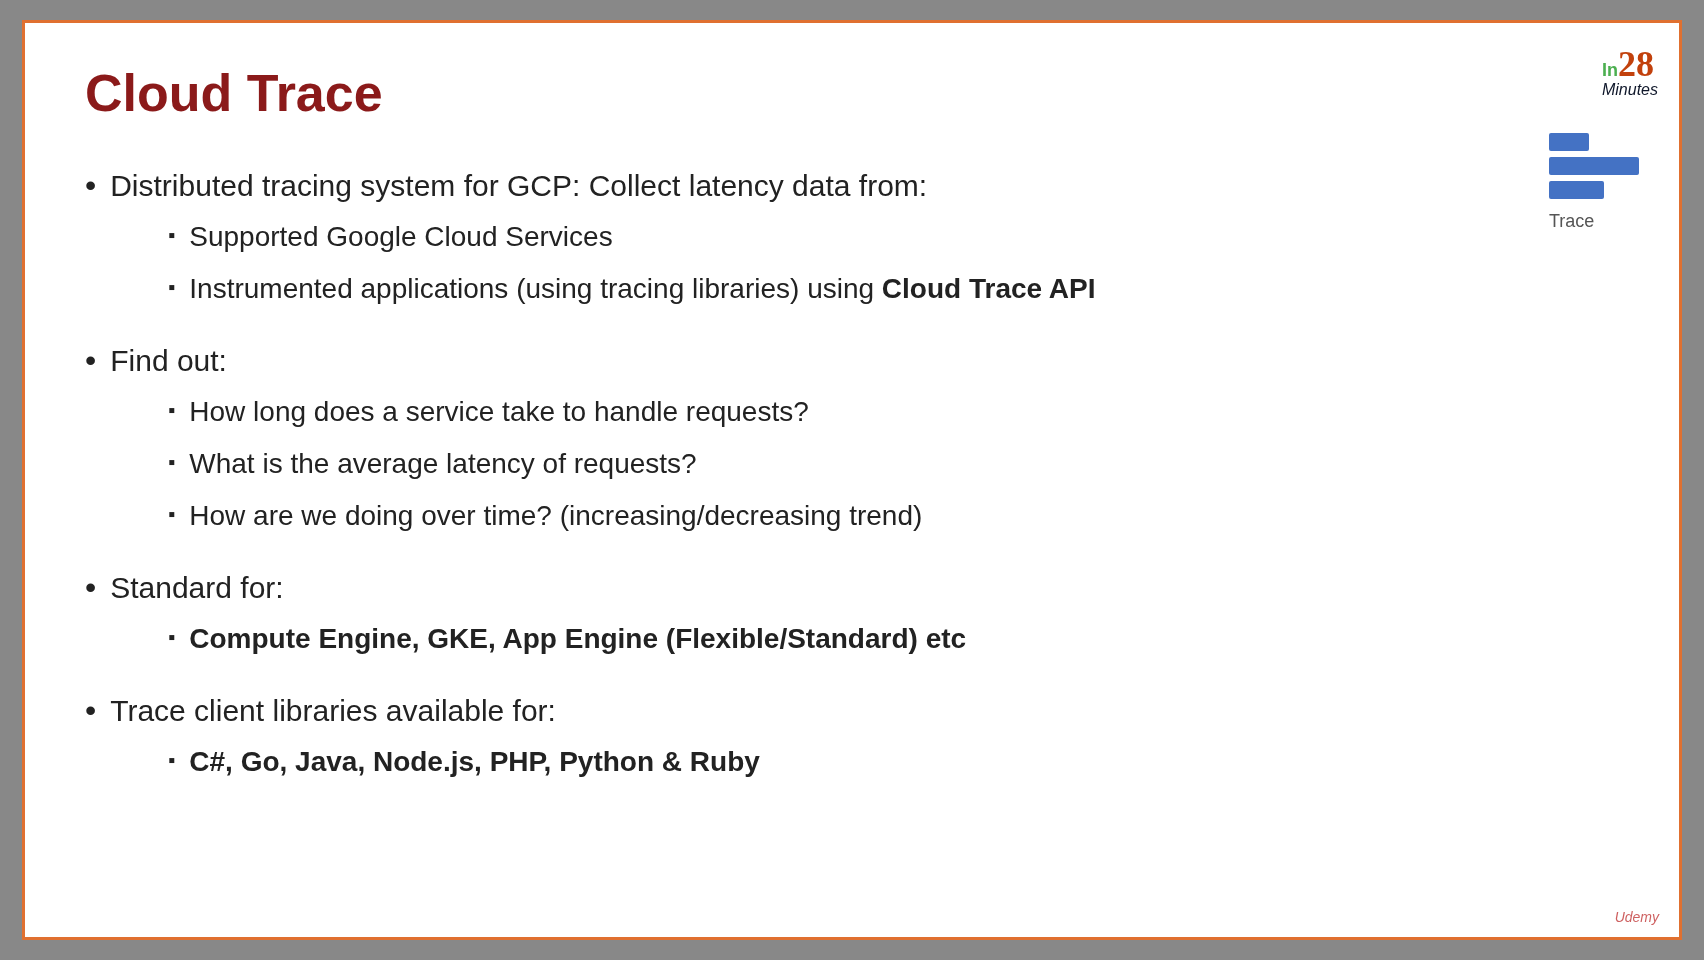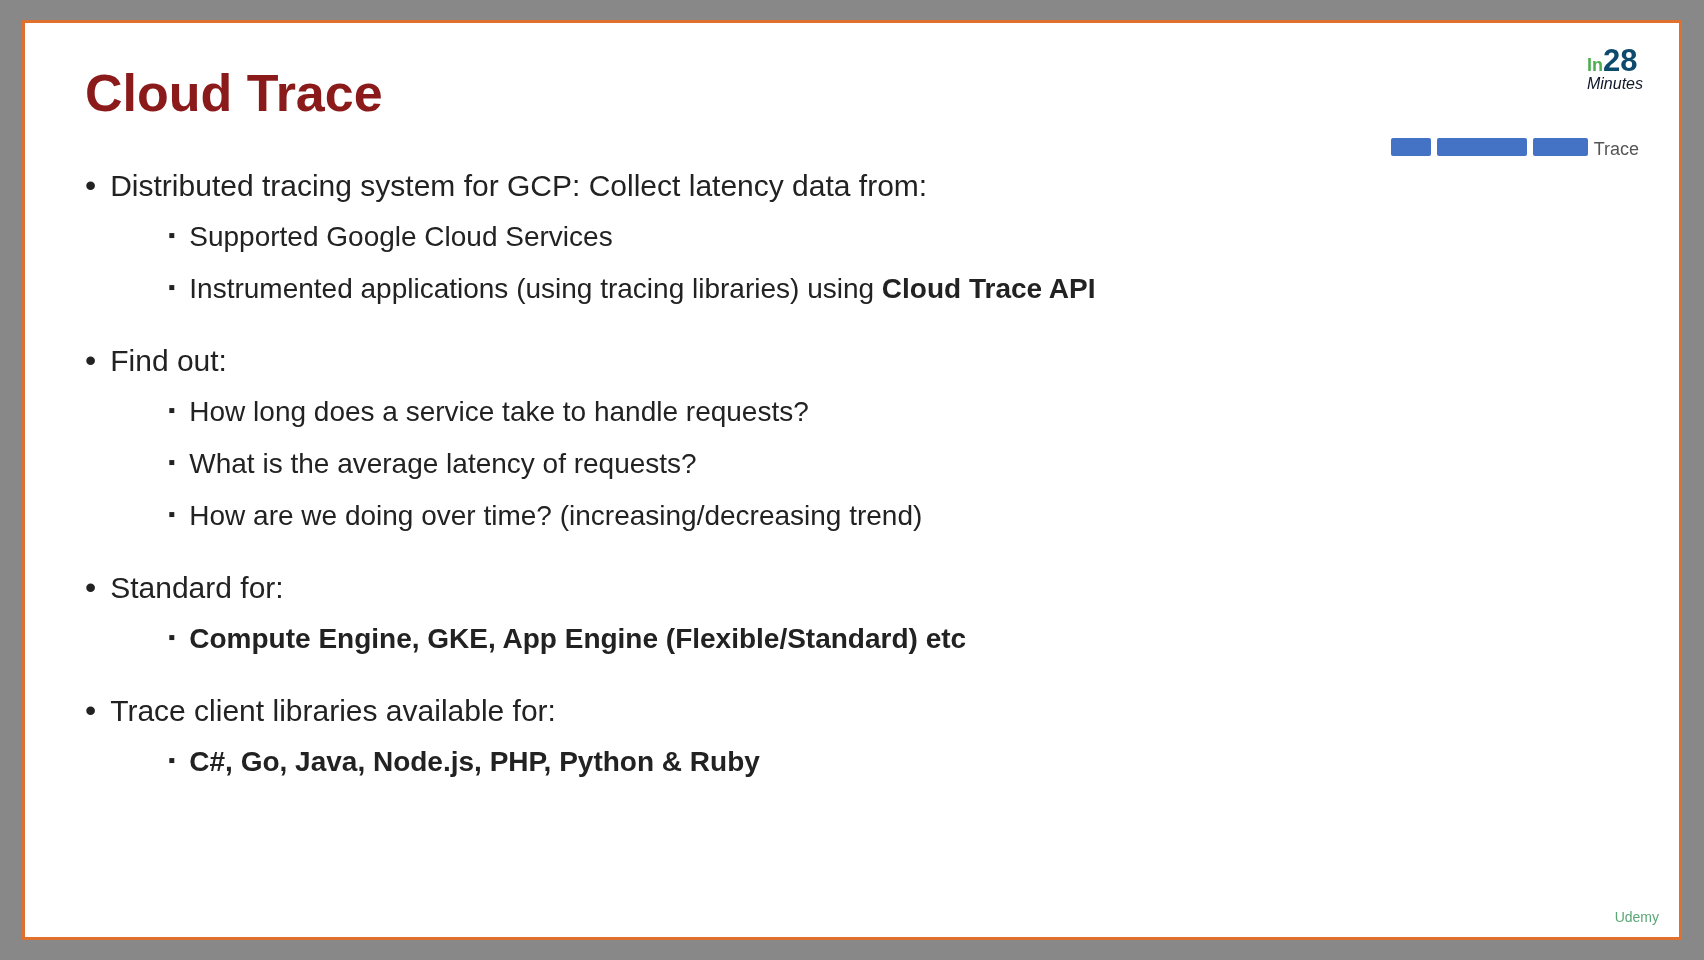--- a/index.html
+++ b/index.html
@@ -83,55 +83,57 @@
     }
 
     .bold-text {
       font-weight: bold;
     }
 
     
     .logo-area {
       position: absolute;
       top: 20px;
-      right: 36px;
+      right: 21px;
       text-align: center;
     }
 
     .logo-in28 {
       display: flex;
       align-items: baseline;
     }
 
     .logo-in {
       font-size: 18px;
       color: #4CAF50;
       font-weight: bold;
     }
 
     .logo-28 {
-      font-size: 31px;
-      color: #0c4a6e;
-      font-weight: bold;
+      font-size: 36px;
+      color: #c2410c;
+      font-weight: bold;
+      font-family: Liberation Serif, serif;
     }
 
     .logo-minutes {
       font-size: 16px;
       color: #0f172a;
       font-style: italic;
       margin-top: -4px;
     }
 
     
     .trace-diagram {
       position: absolute;
       top: 110px;
       right: 40px;
       display: flex;
-      align-items: center;
+      flex-direction: column;
+      align-items: flex-start;
       gap: 6px;
     }
 
     .trace-bar-row {
       display: flex;
       justify-content: flex-end;
     }
 
     .trace-bar {
       height: 18px;
@@ -149,22 +151,23 @@
       margin-top: 6px;
       text-align: right;
     }
 
     
     .watermark {
       position: absolute;
       bottom: 12px;
       right: 20px;
       font-size: 14px;
-      color: #15803d;
+      color: #b91c1c;
       opacity: 0.7;
+      font-style: italic;
     }
   </style>
 </head>
 <body>
 
 <div class="slide-container">
 
   <div class="logo-area">
     <div class="logo-in28">
       <span class="logo-in">In</span>

